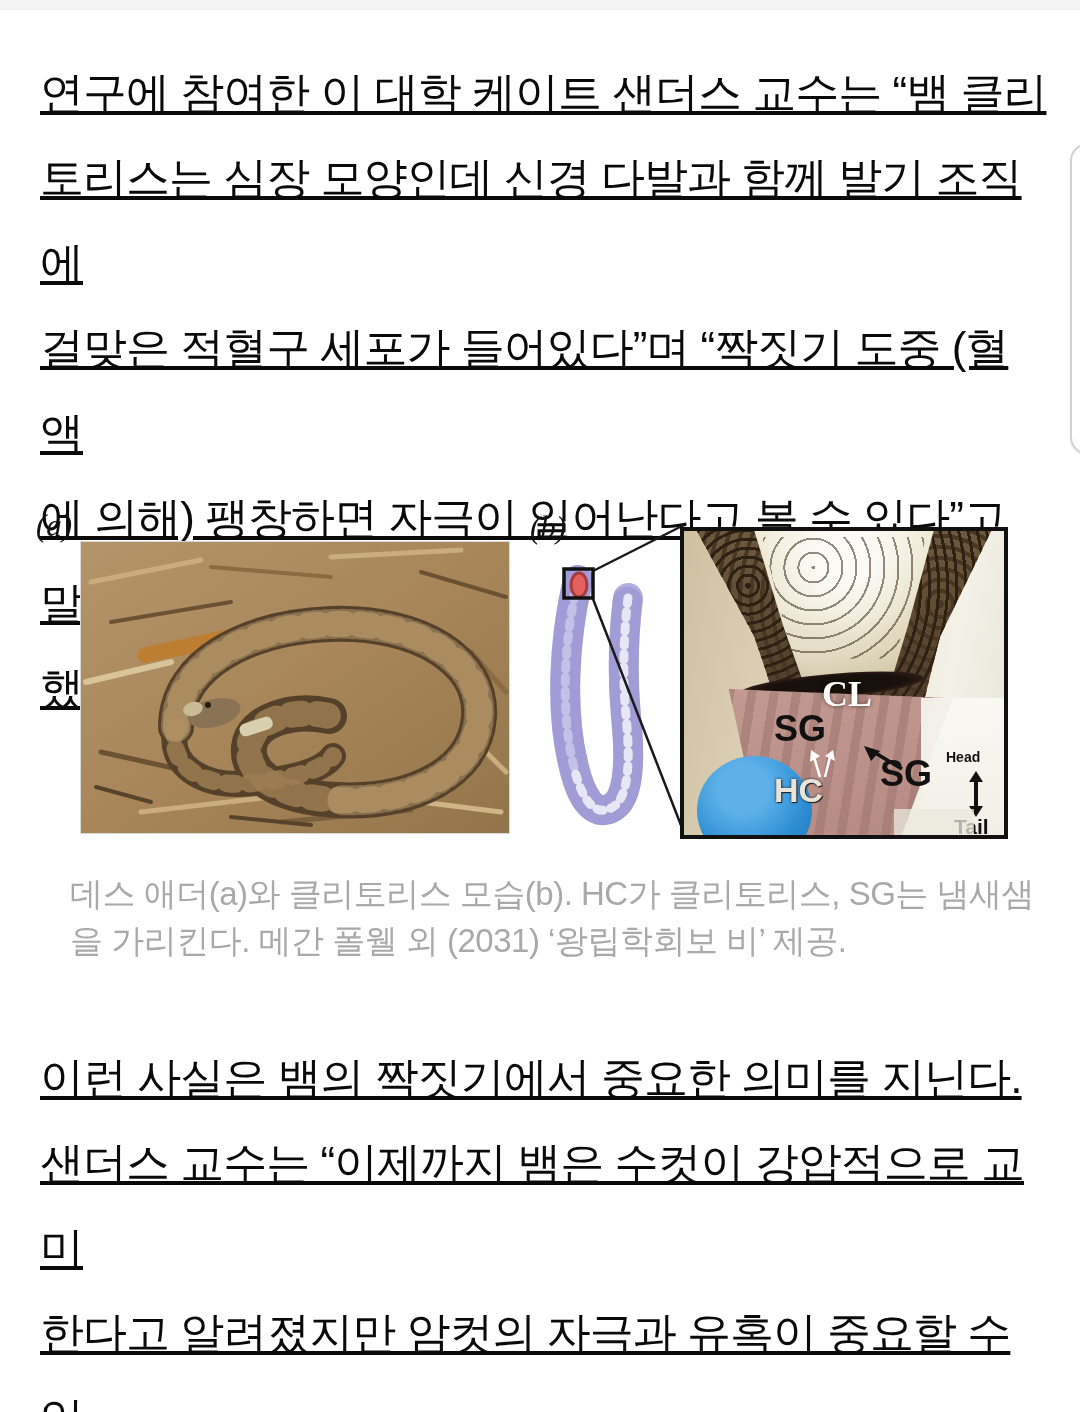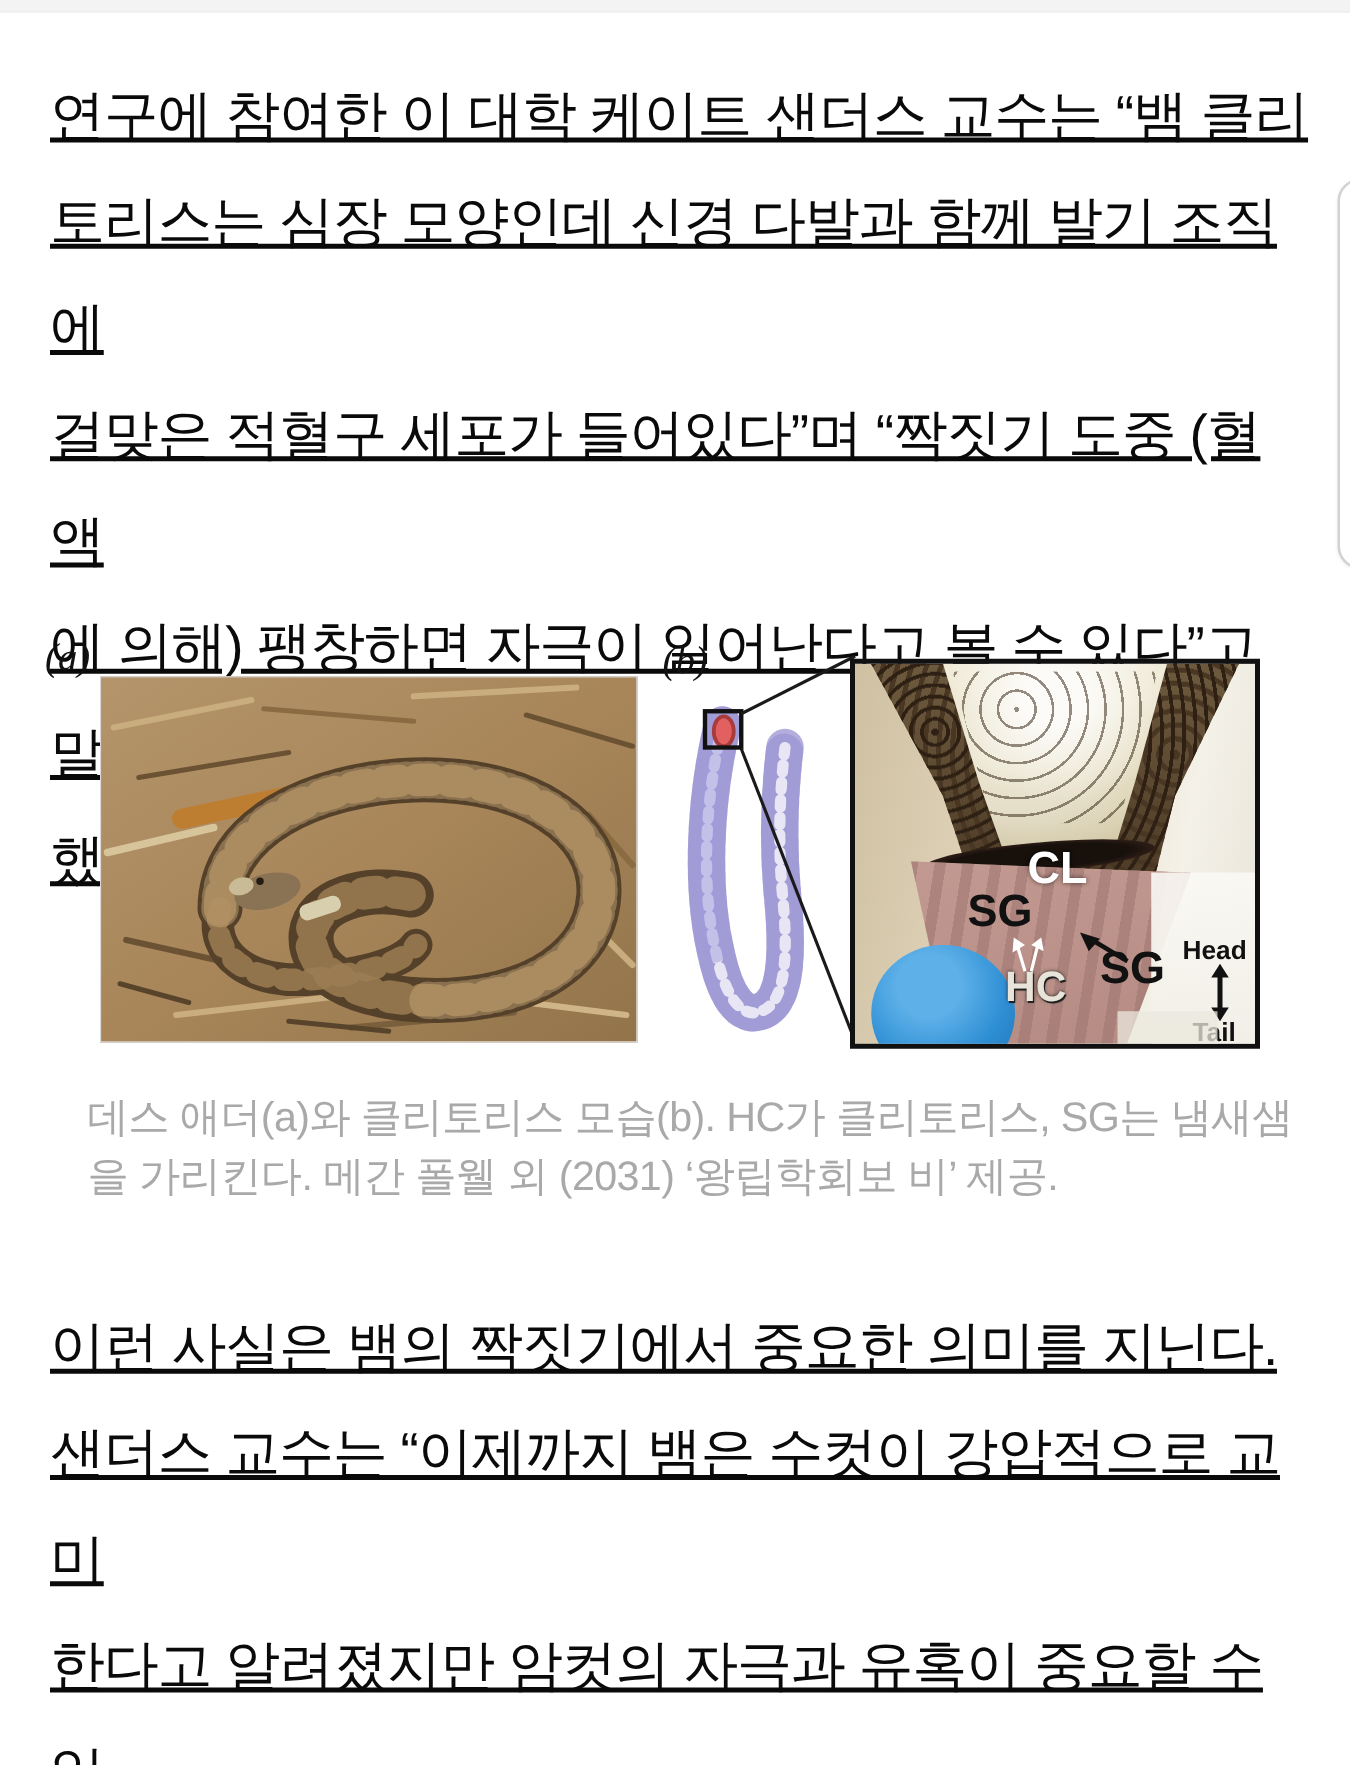--- a/index.html
+++ b/index.html
@@ -74,25 +74,25 @@
   .inset .glove{
     position:absolute;left:4%;top:74%;width:36%;height:36%;
     border-radius:50%;
     background:radial-gradient(circle at 40% 30%, #5db0e8 0 25%, #2f8fd4 60%, #1f6fb0 100%);
   }
   .inset .bench-white{
     position:absolute;right:0;top:55%;width:26%;height:45%;
     background:linear-gradient(180deg, rgba(250,249,244,.9), #f1efe7);
   }
   .anat-label{position:absolute;font-weight:bold;color:#111;}
-  #lbl-cl{left:138px;top:142px;font-size:36px;color:#fff;text-shadow:0 0 4px rgba(0,0,0,.6);}
+  #lbl-cl{left:138px;top:142px;font-size:36px;color:#fff;text-shadow:0 0 4px rgba(0,0,0,.6);font-family:Liberation Serif, serif;}
   #lbl-sg1{left:90px;top:177px;font-size:36px;}
   #lbl-sg2{left:196px;top:222px;font-size:36px;}
-  #lbl-hc{left:120px;top:240px;font-size:34px;color:#e8e4da;text-shadow:0 0 3px #222,1px 1px 0 #222;}
-  #lbl-head{left:262px;top:218px;font-size:21px;}
+  #lbl-hc{left:90px;top:240px;font-size:34px;color:#e8e4da;text-shadow:0 0 3px #222,1px 1px 0 #222;}
+  #lbl-head{left:262px;top:218px;font-size:14px;}
   #lbl-tail{left:270px;top:284px;font-size:21px;text-align:right;}
   .ht-arrow{position:absolute;left:282px;top:240px;}
   .sg-arrow{position:absolute;left:178px;top:212px;}
   .hc-arrows{position:absolute;left:124px;top:218px;}
   .scalebar{position:absolute;left:210px;top:278px;width:76px;height:26px;
     background:rgba(235,232,222,.75);padding:1px 2px;}
   .scalebar .txt{font-weight:bold;font-size:19px;color:#111;text-align:center;line-height:18px;margin-top:40px;}
   
   .caption{
     position:absolute;left:70px;top:870px;width:995px;

